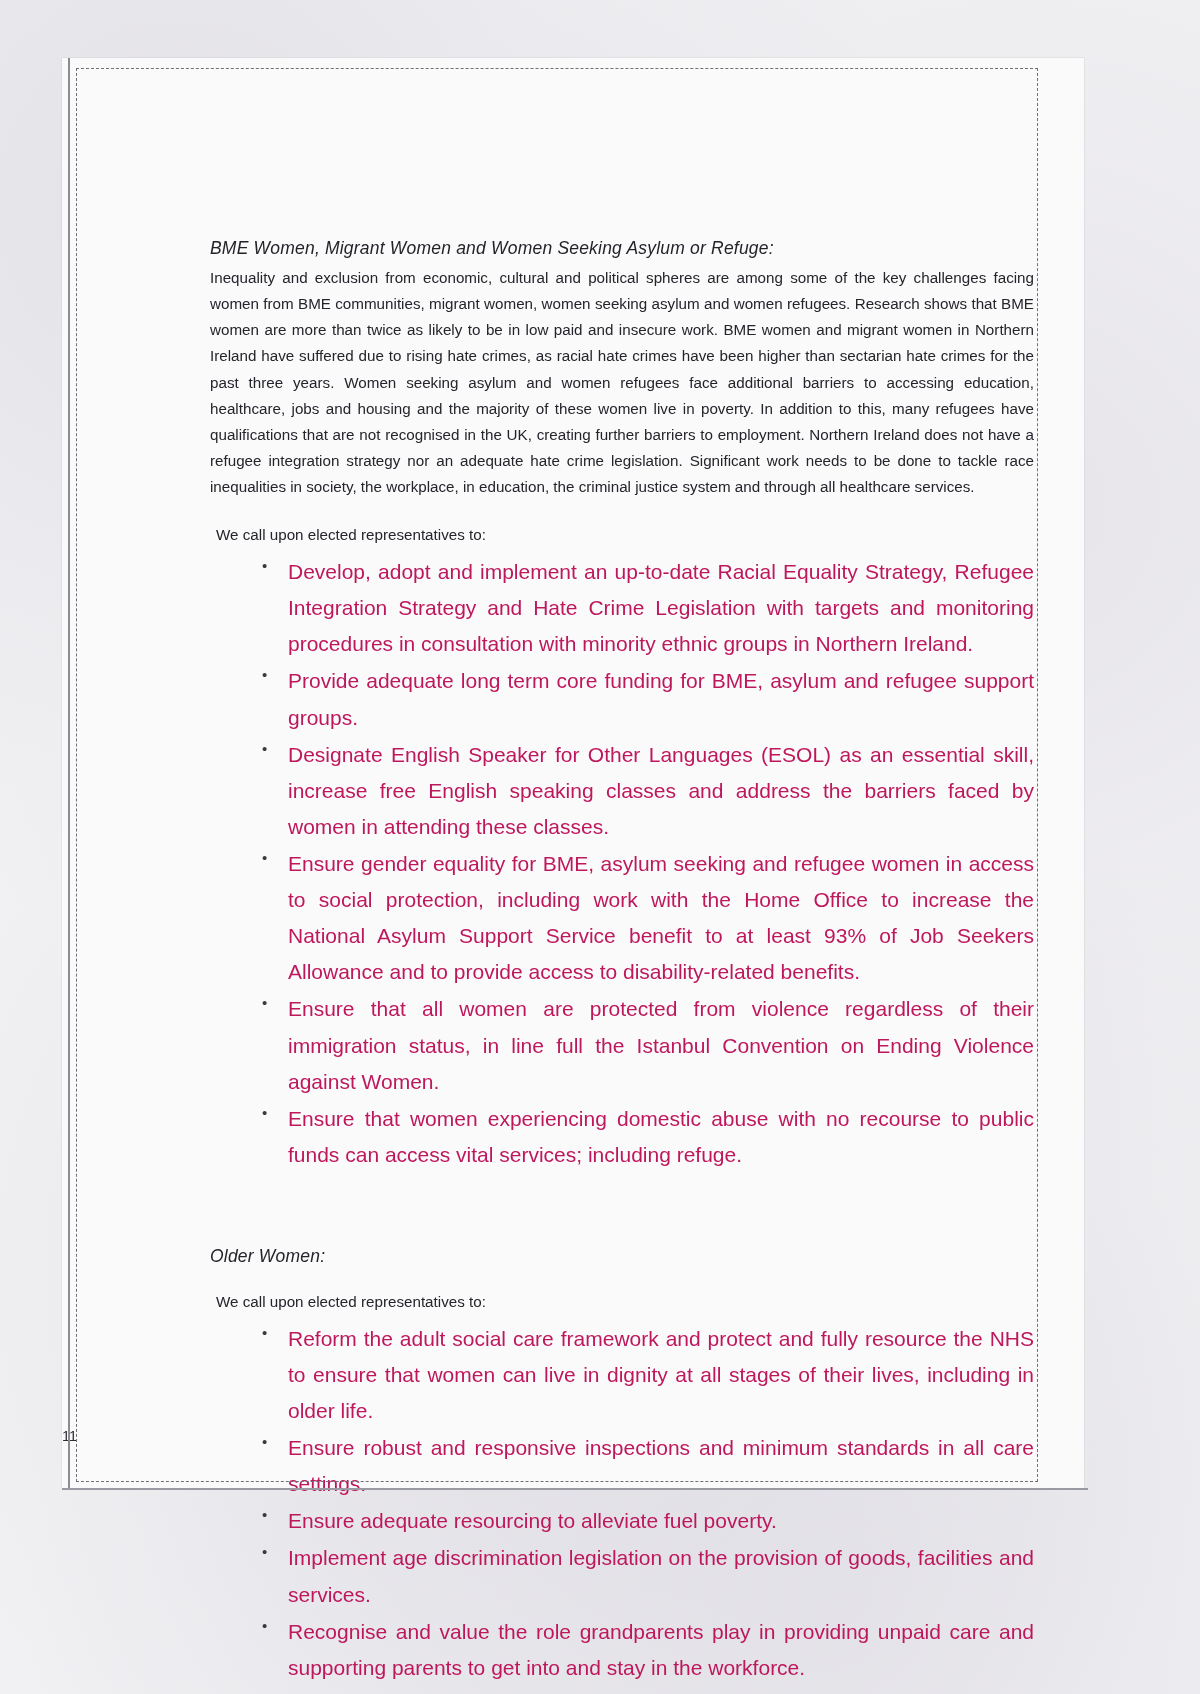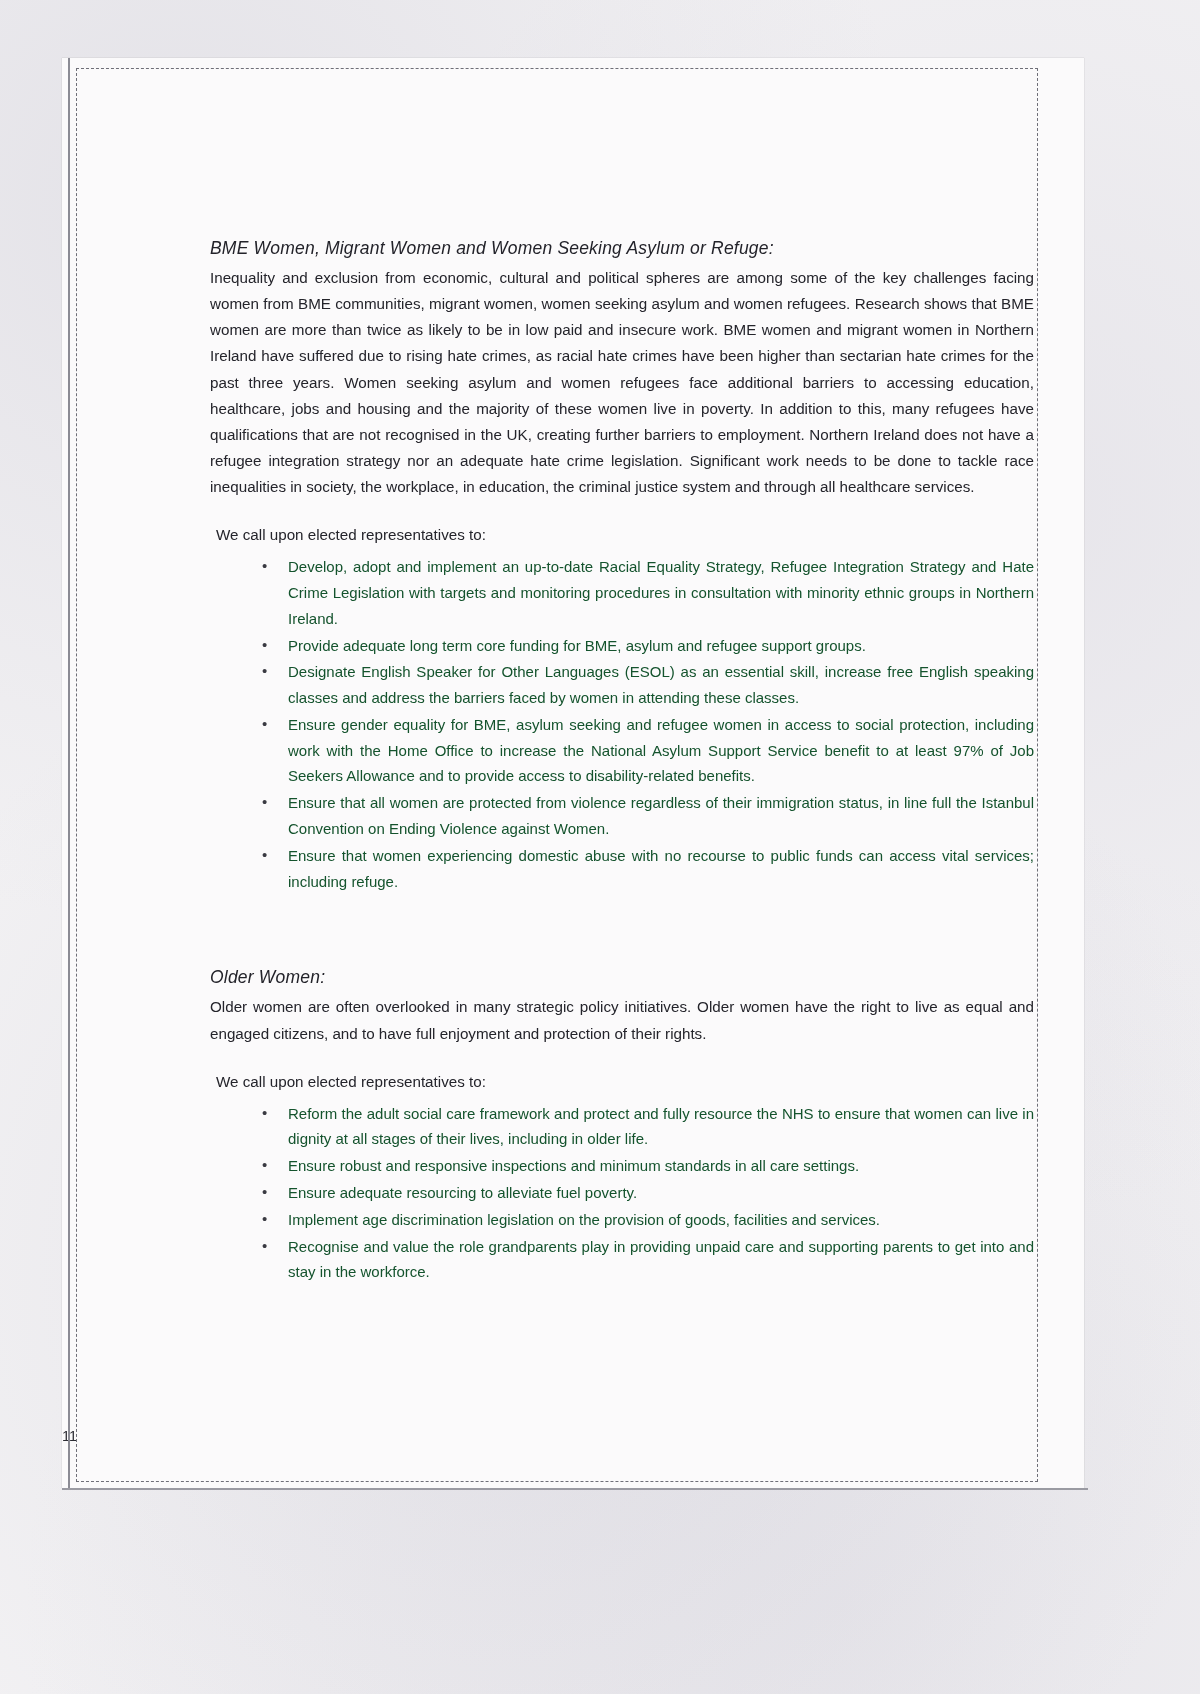--- a/index.html
+++ b/index.html
@@ -95,24 +95,24 @@
     line-height: 1.7;
     color: #24242b;
   }
   ul.items {
     margin: 6px 0 0 0;
     padding: 0 0 0 52px;
     list-style: none;
   }
   ul.items li {
     position: relative;
-    font-size: 15px;
+    font-size: 21px;
     line-height: 1.72;
     text-align: justify;
-    color: #14532d;
+    color: #be185d;
     margin-bottom: 1px;
     padding-left: 26px;
   }
   ul.items li::before {
     content: "•";
     position: absolute;
     left: 0;
     top: -1px;
     font-size: 15px;
     color: #3a3a42;
@@ -140,31 +140,30 @@
     <div class="content">
 
       <div>
         <h2 class="sec-title">BME Women, Migrant Women and Women Seeking Asylum or Refuge:</h2>
         <p class="body">Inequality and exclusion from economic, cultural and political spheres are among some of the key challenges facing women from BME communities, migrant women, women seeking asylum and women refugees. Research shows that BME women are more than twice as likely to be in low paid and insecure work. BME women and migrant women in Northern Ireland have suffered due to rising hate crimes, as racial hate crimes have been higher than sectarian hate crimes for the past three years. Women seeking asylum and women refugees face additional barriers to accessing education, healthcare, jobs and housing and the majority of these women live in poverty. In addition to this, many refugees have qualifications that are not recognised in the UK, creating further barriers to employment. Northern Ireland does not have a refugee integration strategy nor an adequate hate crime legislation. Significant work needs to be done to tackle race inequalities in society, the workplace, in education, the criminal justice system and through all healthcare services.</p>
         <div class="call">We call upon elected representatives to:</div>
         <ul class="items">
           <li>Develop, adopt and implement an up-to-date Racial Equality Strategy, Refugee Integration Strategy and Hate Crime Legislation with targets and monitoring procedures in consultation with minority ethnic groups in Northern Ireland.</li>
           <li>Provide adequate long term core funding for BME, asylum and refugee support groups.</li>
           <li>Designate English Speaker for Other Languages (ESOL) as an essential skill, increase free English speaking classes and address the barriers faced by women in attending these classes.</li>
-          <li>Ensure gender equality for BME, asylum seeking and refugee women in access to social protection, including work with the Home Office to increase the National Asylum Support Service benefit to at least 97% of Job Seekers Allowance and to provide access to disability-related benefits.</li>
+          <li>Ensure gender equality for BME, asylum seeking and refugee women in access to social protection, including work with the Home Office to increase the National Asylum Support Service benefit to at least 93% of Job Seekers Allowance and to provide access to disability-related benefits.</li>
           <li>Ensure that all women are protected from violence regardless of their immigration status, in line full the Istanbul Convention on Ending Violence against Women.</li>
           <li>Ensure that women experiencing domestic abuse with no recourse to public funds can access vital services; including refuge.</li>
         </ul>
       </div>
 
       <div class="gap-lg"></div>
 
       <div>
         <h2 class="sec-title">Older Women:</h2>
-        <p class="body">Older women are often overlooked in many strategic policy initiatives. Older women have the right to live as equal and engaged citizens, and to have full enjoyment and protection of their rights.</p>
         <div class="call">We call upon elected representatives to:</div>
         <ul class="items">
           <li> Reform the adult social care framework and protect and fully resource the NHS to ensure that women can live in dignity at all stages of their lives, including in older life.</li>
           <li>Ensure robust and responsive inspections and minimum standards in all care settings.</li>
           <li>Ensure adequate resourcing to alleviate fuel poverty.</li>
           <li>Implement age discrimination legislation on the provision of goods, facilities and services.</li>
           <li>Recognise and value the role grandparents play in providing unpaid care and supporting parents to get into and stay in the workforce.</li>
         </ul>
       </div>
 

